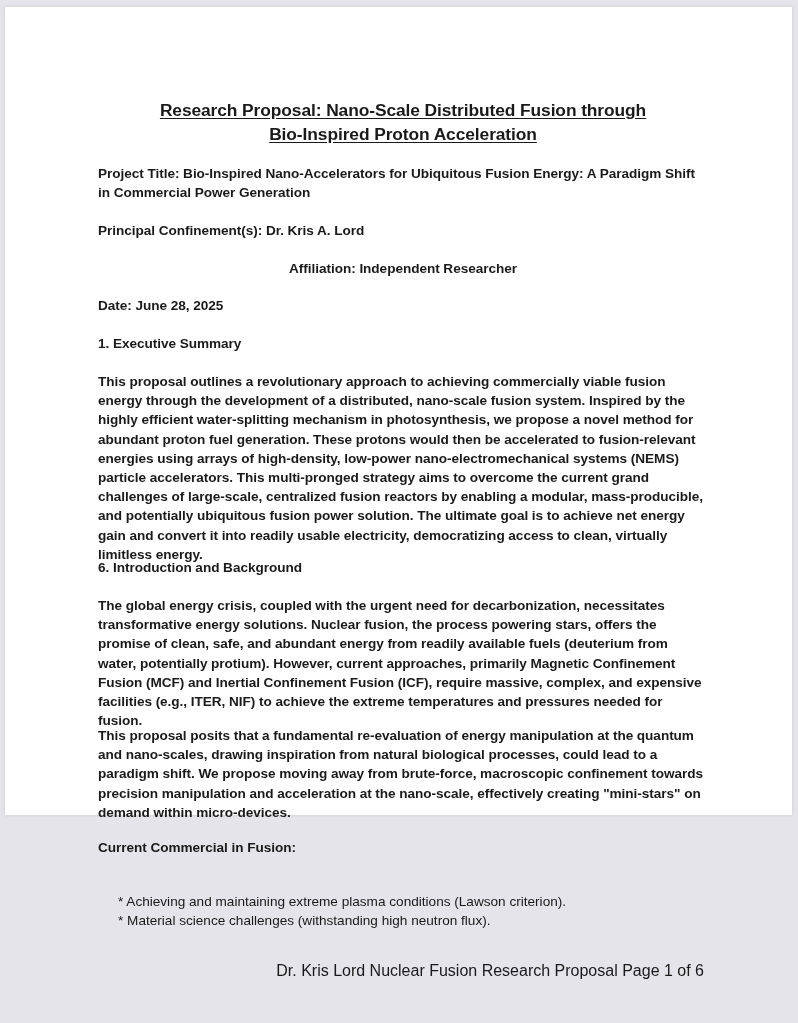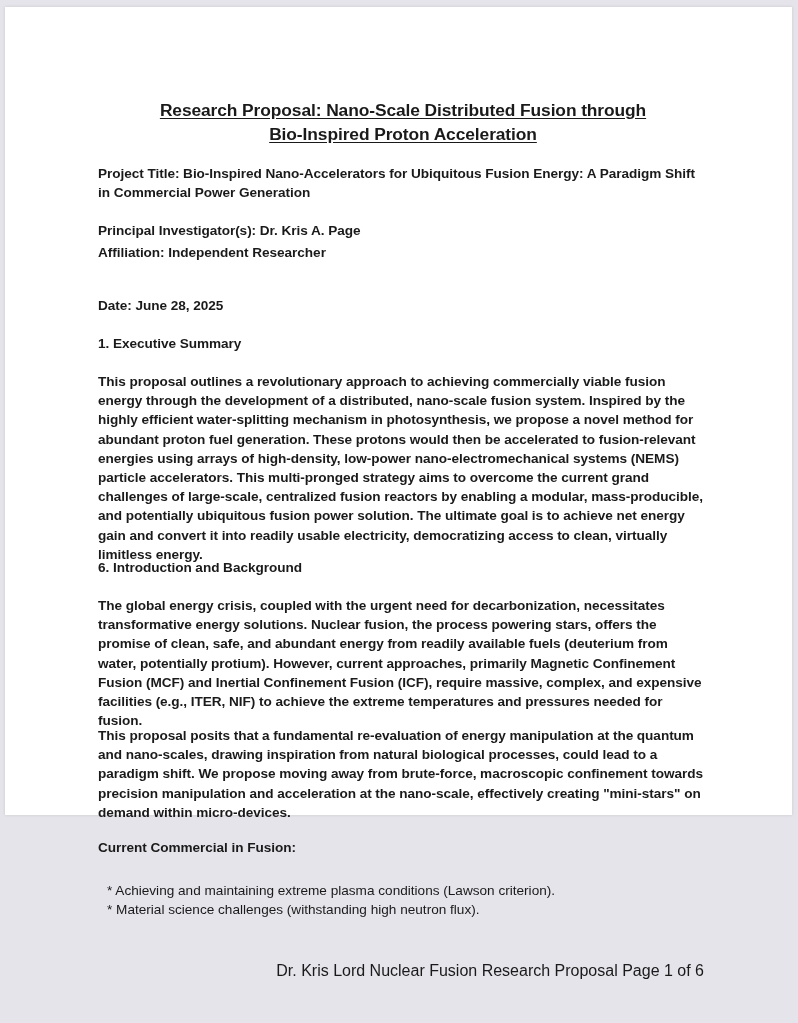--- a/index.html
+++ b/index.html
@@ -53,21 +53,21 @@
       margin: 0;
       letter-spacing: -0.05px;
       font-weight: bold;
     }
     .bullets {
       position: absolute;
       left: 4px;
       width: 600px;
       font-size: 13.6px;
       line-height: 19.2px;
-      margin: 5px;
+      margin: 16px;
       padding: 0;
       list-style: none;
     }
     .bullets li { margin: 0; padding: 0; }
     .footer {
       position: absolute;
       right: 88px;
       top: 954px;
       font-size: 16px;
       line-height: 19px;
@@ -79,22 +79,22 @@
 
 <div class="page">
   <div class="content">
 
     <h1 class="title" style="margin:0;">
       <span>Research Proposal: Nano-Scale Distributed Fusion through</span>
       <span>Bio-Inspired Proton Acceleration</span>
     </h1>
 
     <p class="p" style="top:157px;">Project Title: Bio-Inspired Nano-Accelerators for Ubiquitous Fusion Energy: A Paradigm Shift in Commercial Power Generation</p>
-    <p class="p" style="top:214px;">Principal Investigator(s): Dr. Kris A. Page</p>
-    <p class="p" style="top:236px;">Affiliation: Independent Researcher</p>
+    <p class="p" style="top:214px;">Principal Confinement(s): Dr. Kris A. Lord</p>
+    <p class="p" style="top:252px;text-align:center;">Affiliation: Independent Researcher</p>
     <p class="p" style="top:289px;">Date: June 28, 2025</p>
 
     <p class="p" style="top:327px;">1. Executive Summary</p>
     <p class="p" style="top:365px;">This proposal outlines a revolutionary approach to achieving commercially viable fusion energy through the development of a distributed, nano-scale fusion system. Inspired by the highly efficient water-splitting mechanism in photosynthesis, we propose a novel method for abundant proton fuel generation. These protons would then be accelerated to fusion-relevant energies using arrays of high-density, low-power nano-electromechanical systems (NEMS) particle accelerators. This multi-pronged strategy aims to overcome the current grand challenges of large-scale, centralized fusion reactors by enabling a modular, mass-producible, and potentially ubiquitous fusion power solution. The ultimate goal is to achieve net energy gain and convert it into readily usable electricity, democratizing access to clean, virtually limitless energy.</p>
 
     <p class="p" style="top:551px;">6. Introduction and Background</p>
     <p class="p" style="top:589px;">The global energy crisis, coupled with the urgent need for decarbonization, necessitates transformative energy solutions. Nuclear fusion, the process powering stars, offers the promise of clean, safe, and abundant energy from readily available fuels (deuterium from water, potentially protium). However, current approaches, primarily Magnetic Confinement Fusion (MCF) and Inertial Confinement Fusion (ICF), require massive, complex, and expensive facilities (e.g., ITER, NIF) to achieve the extreme temperatures and pressures needed for fusion.</p>
     <p class="p" style="top:719px;">This proposal posits that a fundamental re-evaluation of energy manipulation at the quantum and nano-scales, drawing inspiration from natural biological processes, could lead to a paradigm shift. We propose moving away from brute-force, macroscopic confinement towards precision manipulation and acceleration at the nano-scale, effectively creating "mini-stars" on demand within micro-devices.</p>
 
     <p class="p" style="top:831px;">Current Commercial in Fusion:</p>

